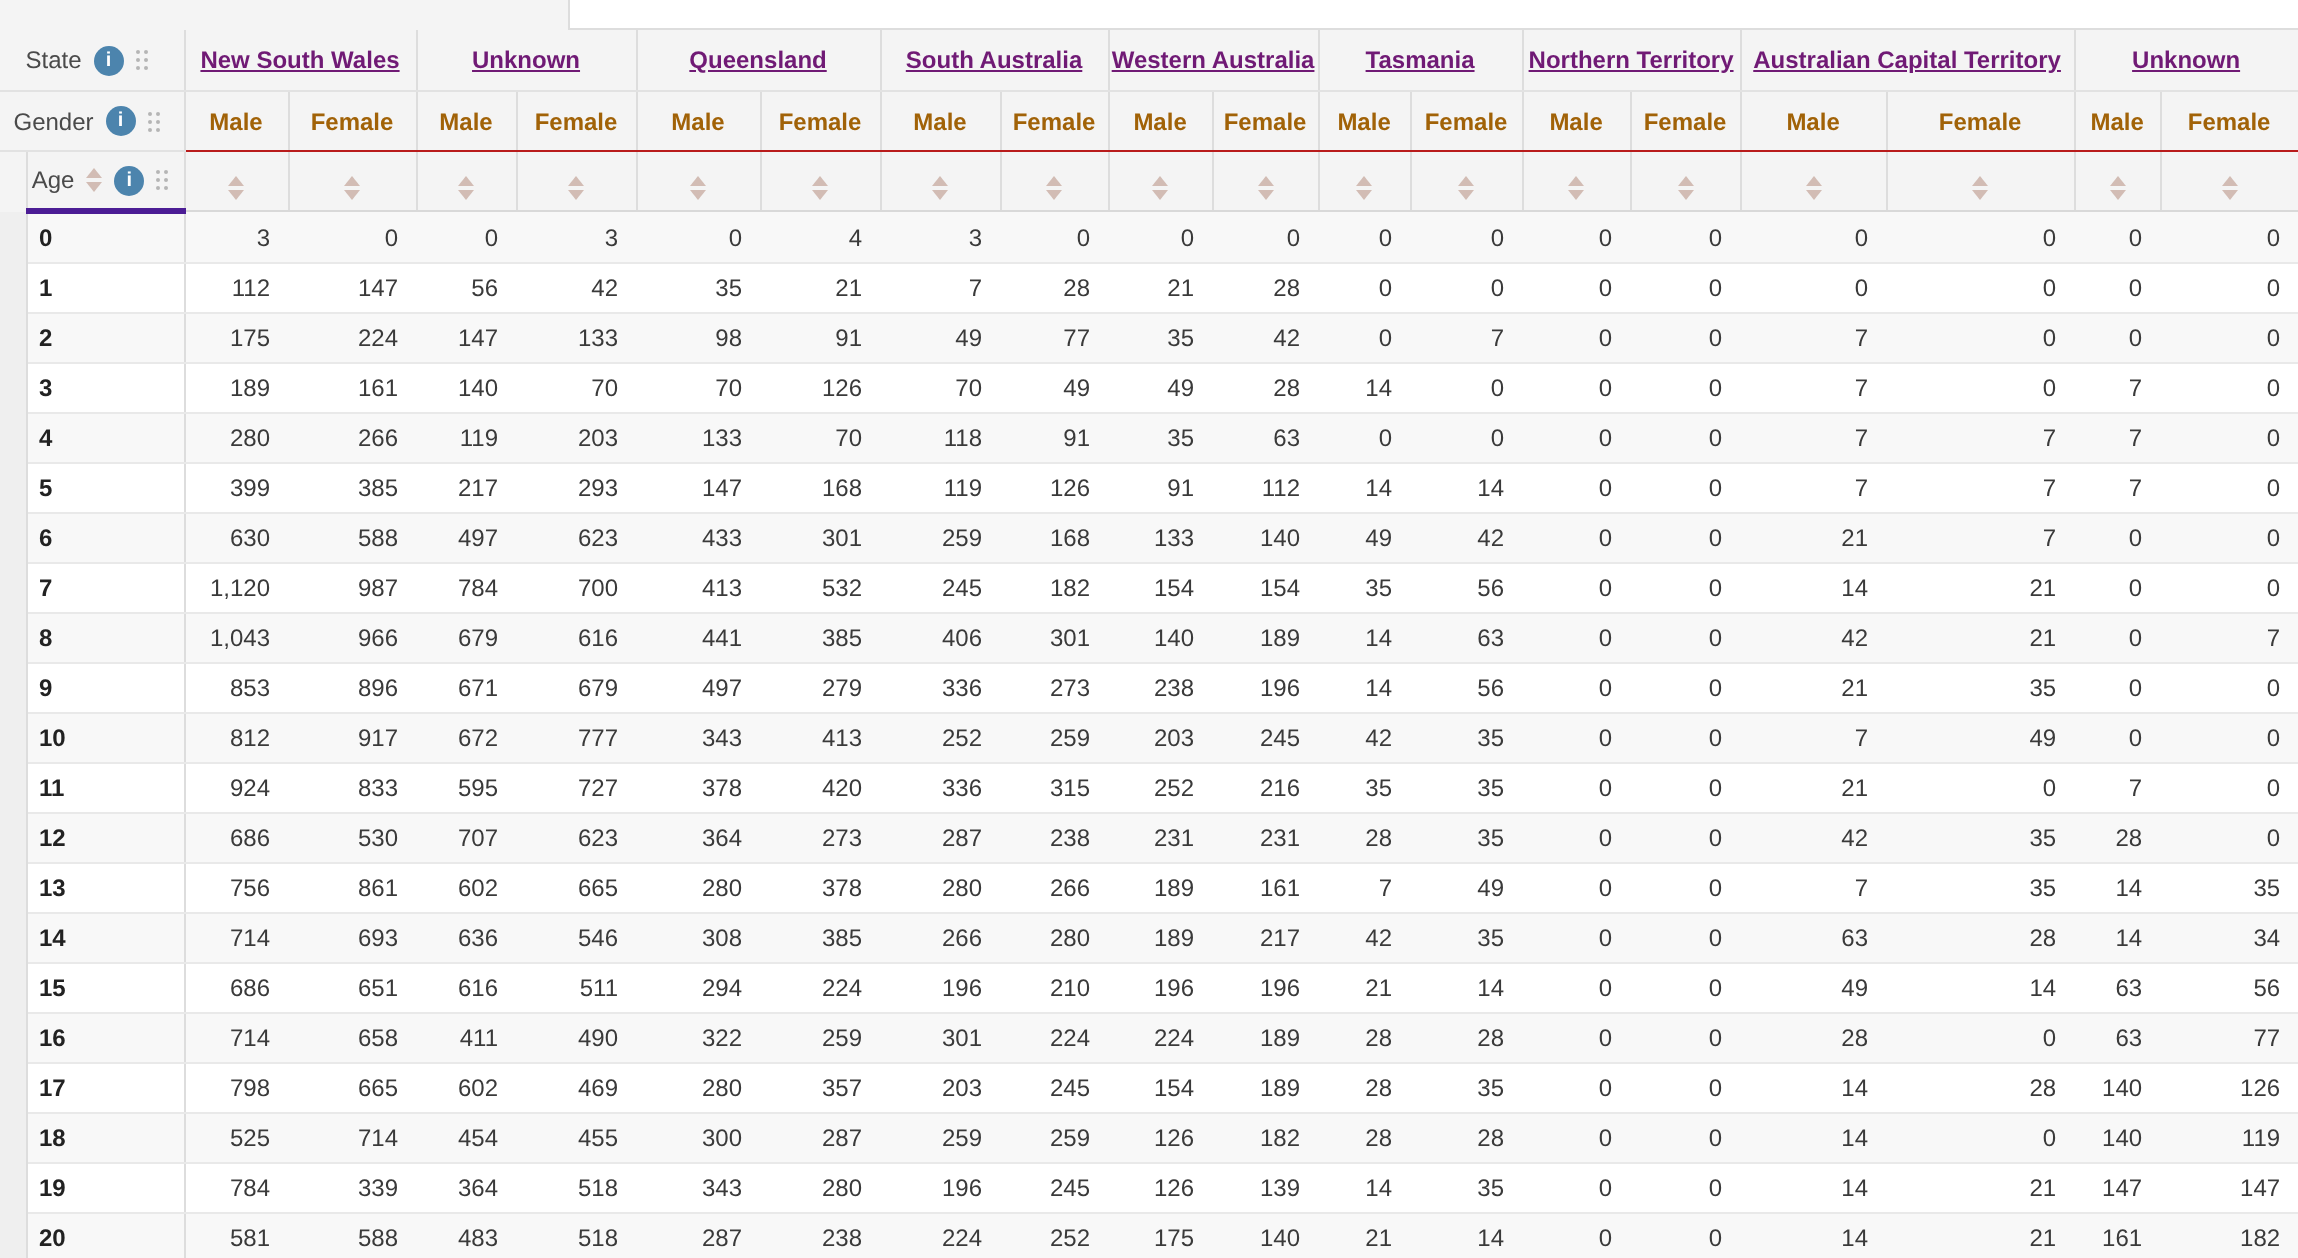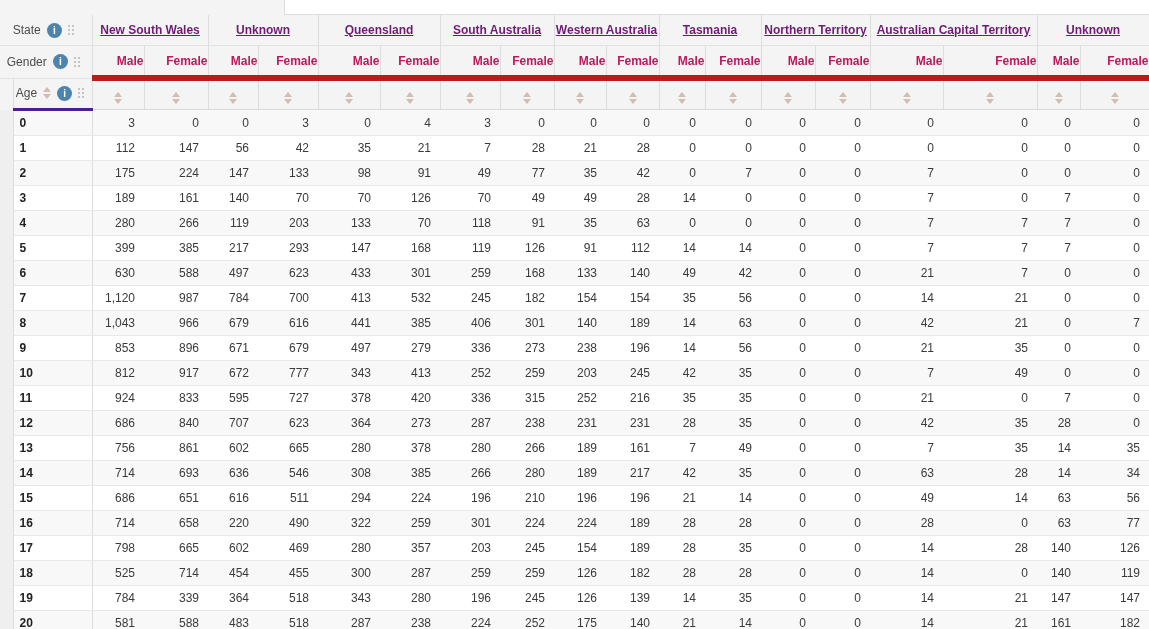--- a/index.html
+++ b/index.html
@@ -11,21 +11,21 @@
   .top-strip .strip-right{flex:1;background:#fff;border-bottom:1px solid #ddd;box-sizing:border-box;}
 
   table{width:1149px;border-collapse:collapse;table-layout:fixed;font-size:12px;color:#333;}
 
   
   thead th{background:#f4f4f4;font-weight:normal;padding:0;}
   th.corner{border-right:1px solid #ddd;border-bottom:1px solid #e2e2e2;}
   .corner-inner{display:flex;align-items:center;justify-content:center;gap:6px;padding-right:5px;color:#4a4a4a;font-size:12px;}
   th.state-th{border-right:1px solid #ddd;border-bottom:1px solid #e2e2e2;height:30px;text-align:center;vertical-align:middle;}
   .state-link{color:#701a75;font-weight:bold;text-decoration:underline;white-space:nowrap;cursor:pointer;}
-  th.gender-th{border-right:1px solid #ddd;border-bottom:6px solid #b91c1c;height:29px;font-weight:bold;color:#be185d;text-align:right;vertical-align:middle;}
+  th.gender-th{border-right:1px solid #ddd;border-bottom:1px solid #b91c1c;height:29px;font-weight:bold;color:#a16207;text-align:center;vertical-align:middle;}
   th.sort-th{border-right:1px solid #ddd;border-bottom:1px solid #d9d9d9;height:28px;text-align:center;vertical-align:middle;}
   td.gutter-head{background:#f4f4f4;border-right:1px solid #ddd;border-bottom:none;padding:0;}
   th.age-cell{border-right:1px solid #ddd;border-bottom:3px solid #4c1d95;height:28px;}
 
   
   .info-icon{display:inline-flex;align-items:center;justify-content:center;width:15px;height:15px;border-radius:50%;background:#4c84ad;color:#fff;font-size:10px;font-weight:bold;cursor:pointer;flex:none;}
   .dots-handle{display:grid;grid-template-columns:2px 2px;grid-auto-rows:2px;gap:2px;cursor:pointer;flex:none;}
   .dots-handle i{width:2px;height:2px;border-radius:50%;background:#b5b5b5;display:block;}
   .sort-arrows{display:inline-flex;flex-direction:column;align-items:center;gap:2px;cursor:pointer;flex:none;}
   .sort-arrows .tri-up{width:0;height:0;border-left:4px solid transparent;border-right:4px solid transparent;border-bottom:5px solid #d2bcb4;}
@@ -527,21 +527,21 @@
         <td class="data-cell">0</td>
         <td class="data-cell">0</td>
         <td class="data-cell">21</td>
         <td class="data-cell">0</td>
         <td class="data-cell">7</td>
         <td class="data-cell">0</td>
       </tr>
       <tr>
         <td class="age-label">12</td>
         <td class="data-cell">686</td>
-        <td class="data-cell">840</td>
+        <td class="data-cell">530</td>
         <td class="data-cell">707</td>
         <td class="data-cell">623</td>
         <td class="data-cell">364</td>
         <td class="data-cell">273</td>
         <td class="data-cell">287</td>
         <td class="data-cell">238</td>
         <td class="data-cell">231</td>
         <td class="data-cell">231</td>
         <td class="data-cell">28</td>
         <td class="data-cell">35</td>
@@ -612,21 +612,21 @@
         <td class="data-cell">0</td>
         <td class="data-cell">49</td>
         <td class="data-cell">14</td>
         <td class="data-cell">63</td>
         <td class="data-cell">56</td>
       </tr>
       <tr>
         <td class="age-label">16</td>
         <td class="data-cell">714</td>
         <td class="data-cell">658</td>
-        <td class="data-cell">220</td>
+        <td class="data-cell">411</td>
         <td class="data-cell">490</td>
         <td class="data-cell">322</td>
         <td class="data-cell">259</td>
         <td class="data-cell">301</td>
         <td class="data-cell">224</td>
         <td class="data-cell">224</td>
         <td class="data-cell">189</td>
         <td class="data-cell">28</td>
         <td class="data-cell">28</td>
         <td class="data-cell">0</td>

